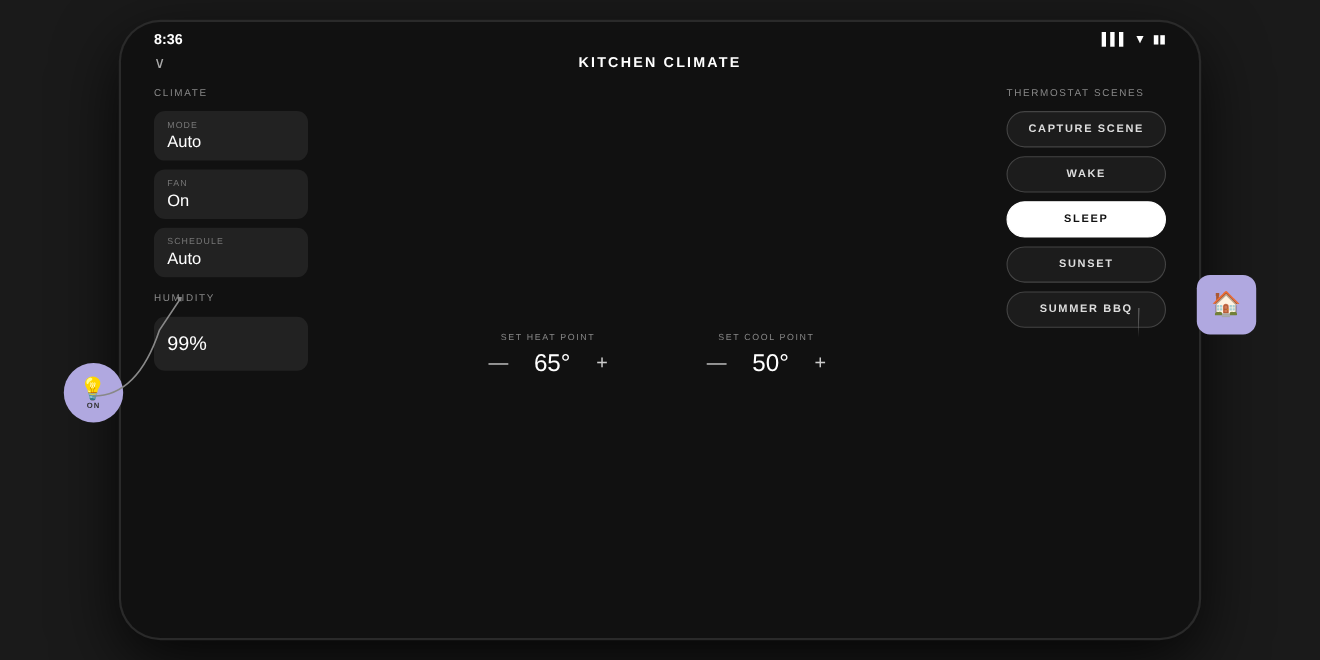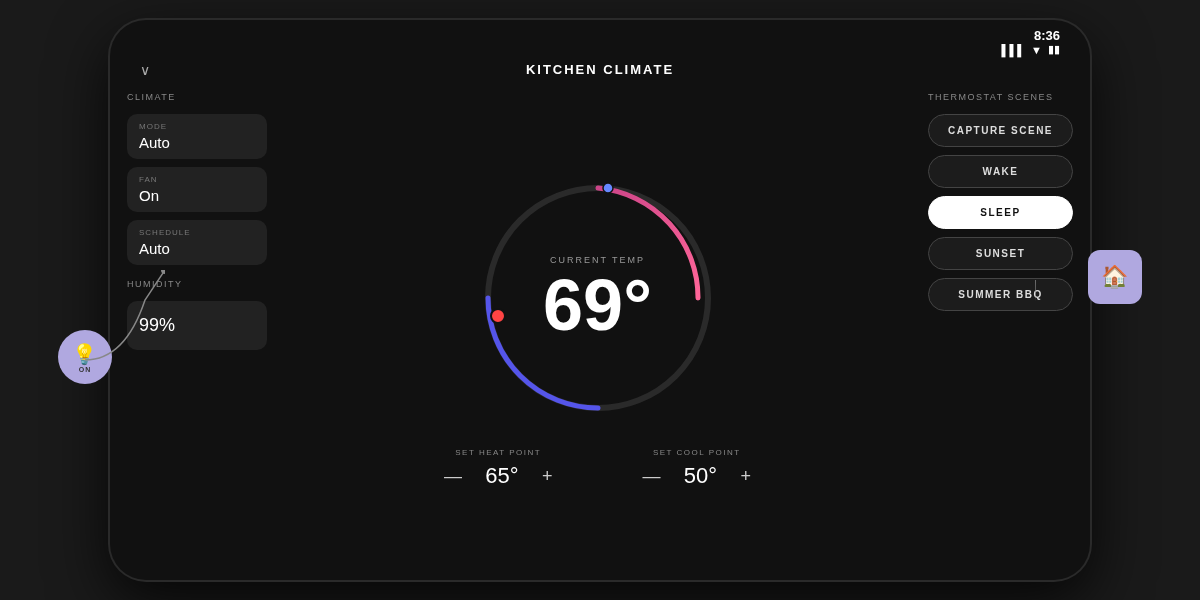--- a/index.html
+++ b/index.html
@@ -24,24 +24,23 @@
       box-shadow: 0 0 0 2px #2a2a2a, 0 20px 60px rgba(0,0,0,0.8);
       overflow: hidden;
       display: flex;
       flex-direction: column;
     }
 
     
     .status-bar {
       display: flex;
       justify-content: space-between;
-      align-items: flex-end;
+      align-items: center;
       padding: 8px 30px 4px;
       flex-shrink: 0;
-      flex-direction: column;
     }
     .status-time {
       color: #fff;
       font-size: 13px;
       font-weight: 600;
     }
     .status-icons {
       display: flex;
       align-items: center;
       gap: 6px;
@@ -70,21 +69,21 @@
       left: 30px;
       color: #aaa;
       font-size: 14px;
     }
 
     
     .main-content {
       flex: 1;
       display: flex;
       flex-direction: row;
-      padding: 0 17px 10px;
+      padding: 0 30px 10px;
       gap: 20px;
     }
 
     
     .left-panel {
       width: 140px;
       display: flex;
       flex-direction: column;
       gap: 8px;
       padding-top: 5px;
@@ -300,46 +299,20 @@
         </div>
 
         <div class="panel-label" style="margin-top:6px;">HUMIDITY</div>
         <div class="humidity-card">
           <div class="humidity-value">99%</div>
         </div>
       </div>
 
       <div class="center-area">
 
-        <div class="thermostat-container">
-          <svg class="thermostat-svg" viewBox="0 0 260 260">
-
-            <circle cx="130" cy="130" r="110" fill="none" stroke="#2a2a2a" stroke-width="6"></circle>
-
-            <path d="M 130 240 A 110 110 0 0 1 20 130" fill="none" stroke="#5a5aff" stroke-width="5" stroke-linecap="round" opacity="0.9"></path>
-
-            <path d="M 130 20 A 110 110 0 0 1 230 130" fill="none" stroke="url(#heatGrad)" stroke-width="5" stroke-linecap="round"></path>
-
-            <defs>
-              <linearGradient id="heatGrad" x1="0%" y1="0%" x2="100%" y2="100%">
-                <stop offset="0%" stop-color="#cc4488"></stop>
-                <stop offset="100%" stop-color="#ff6699"></stop>
-              </linearGradient>
-            </defs>
-
-            <circle cx="30" cy="148" r="7" fill="#ff4444" stroke="#111" stroke-width="2"></circle>
-
-            <circle cx="140" cy="20" r="5" fill="#6688ff" stroke="#111" stroke-width="1.5"></circle>
-          </svg>
-
-          <div class="thermostat-inner">
-            <span class="current-temp-label">CURRENT TEMP</span>
-            <span class="current-temp-value">69°</span>
-          </div>
-        </div>
 
         <div class="setpoints-row">
           <div class="setpoint-group">
             <div class="setpoint-label">SET HEAT POINT</div>
             <div class="setpoint-controls">
               <button class="setpoint-btn">—</button>
               <span class="setpoint-value">65°</span>
               <button class="setpoint-btn">+</button>
             </div>
           </div>

